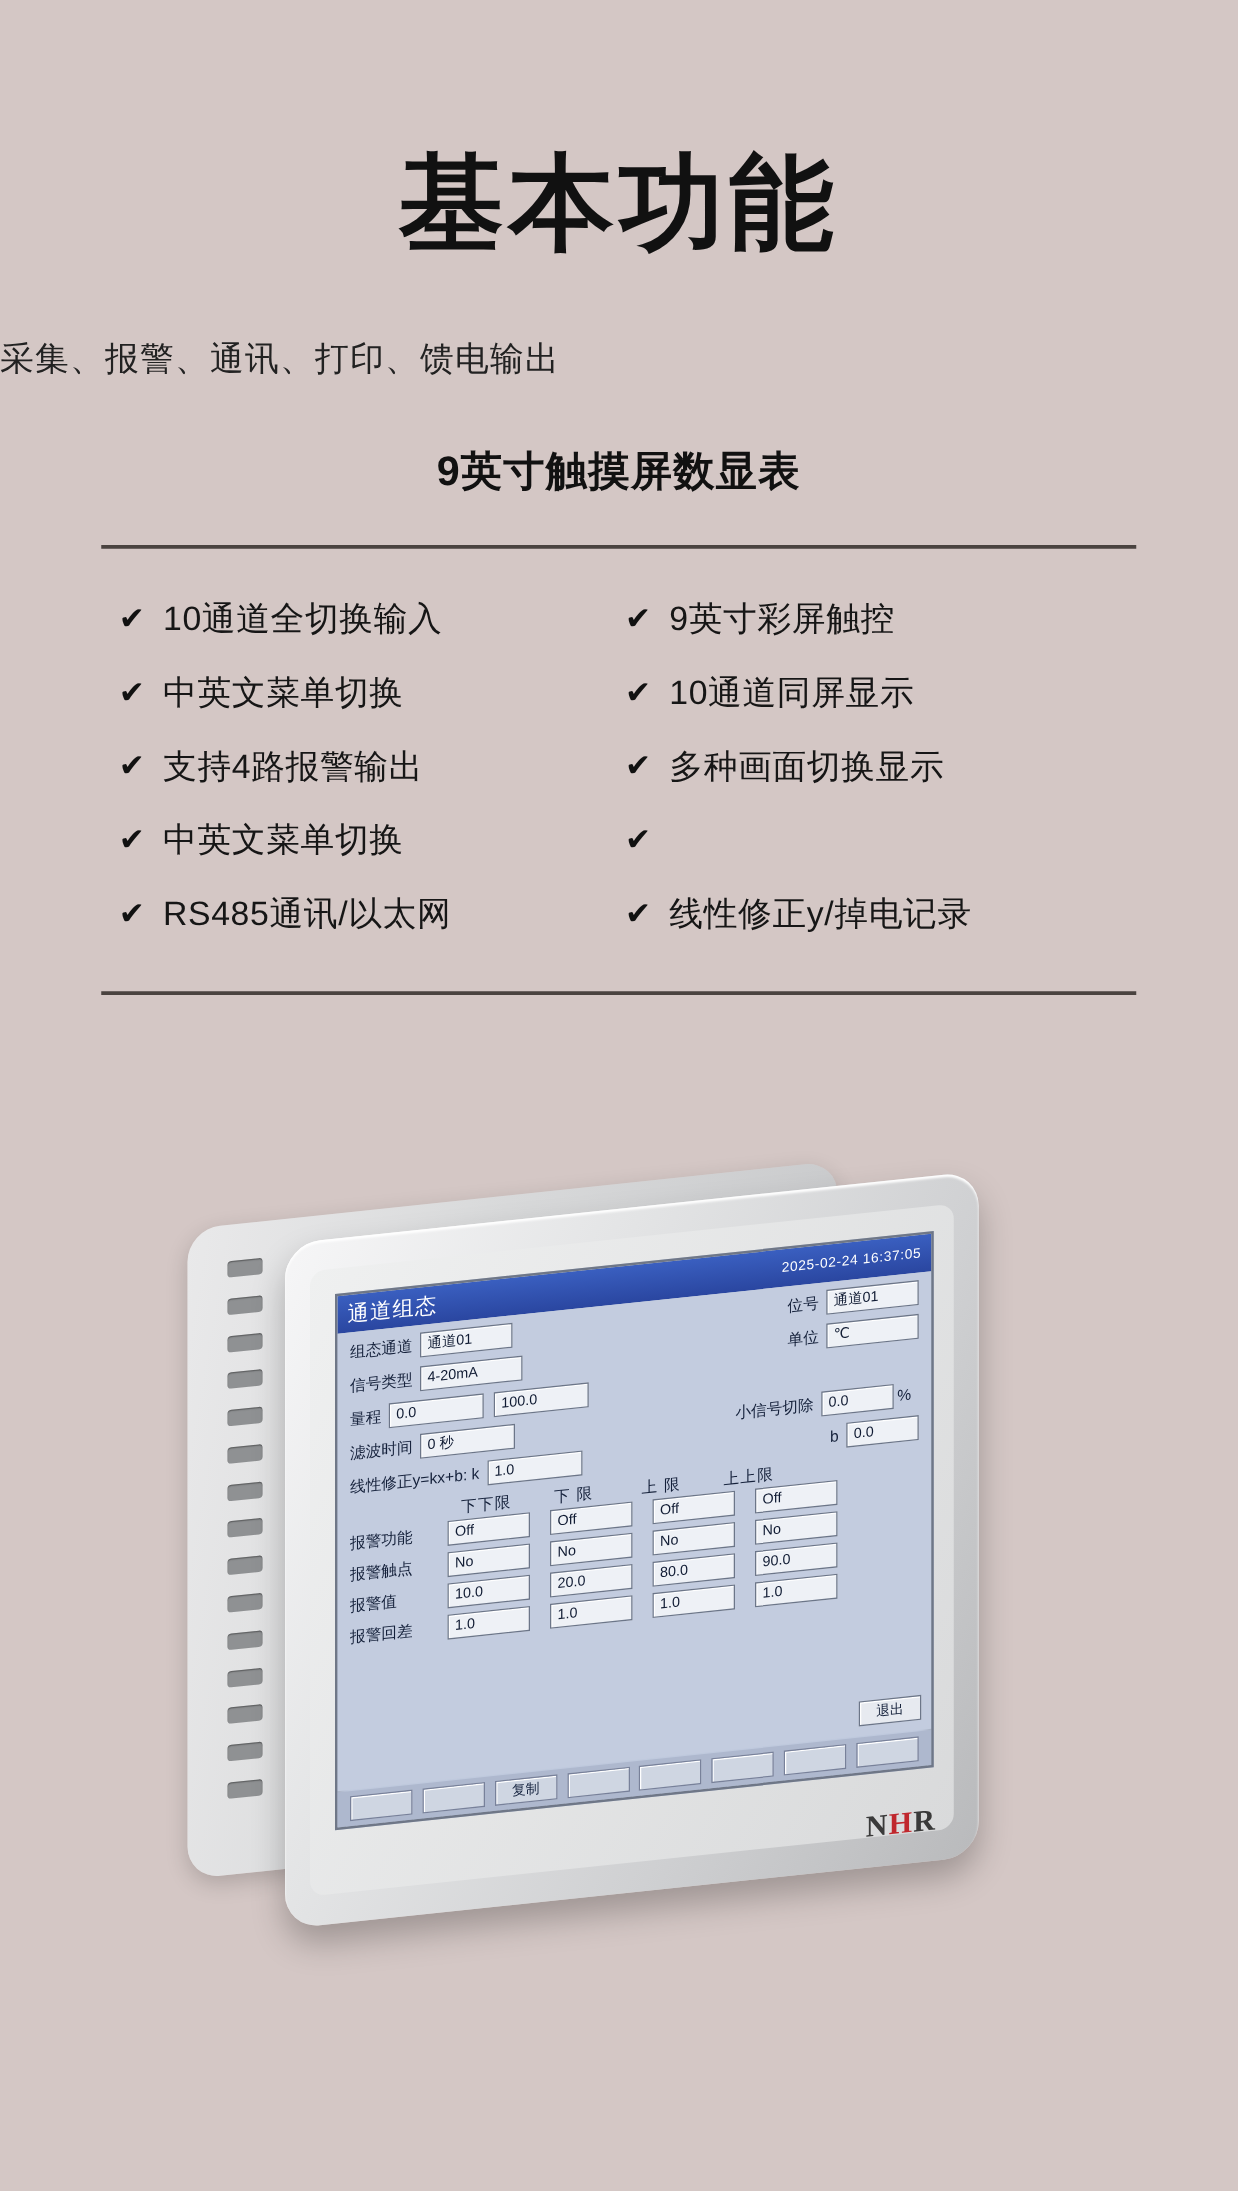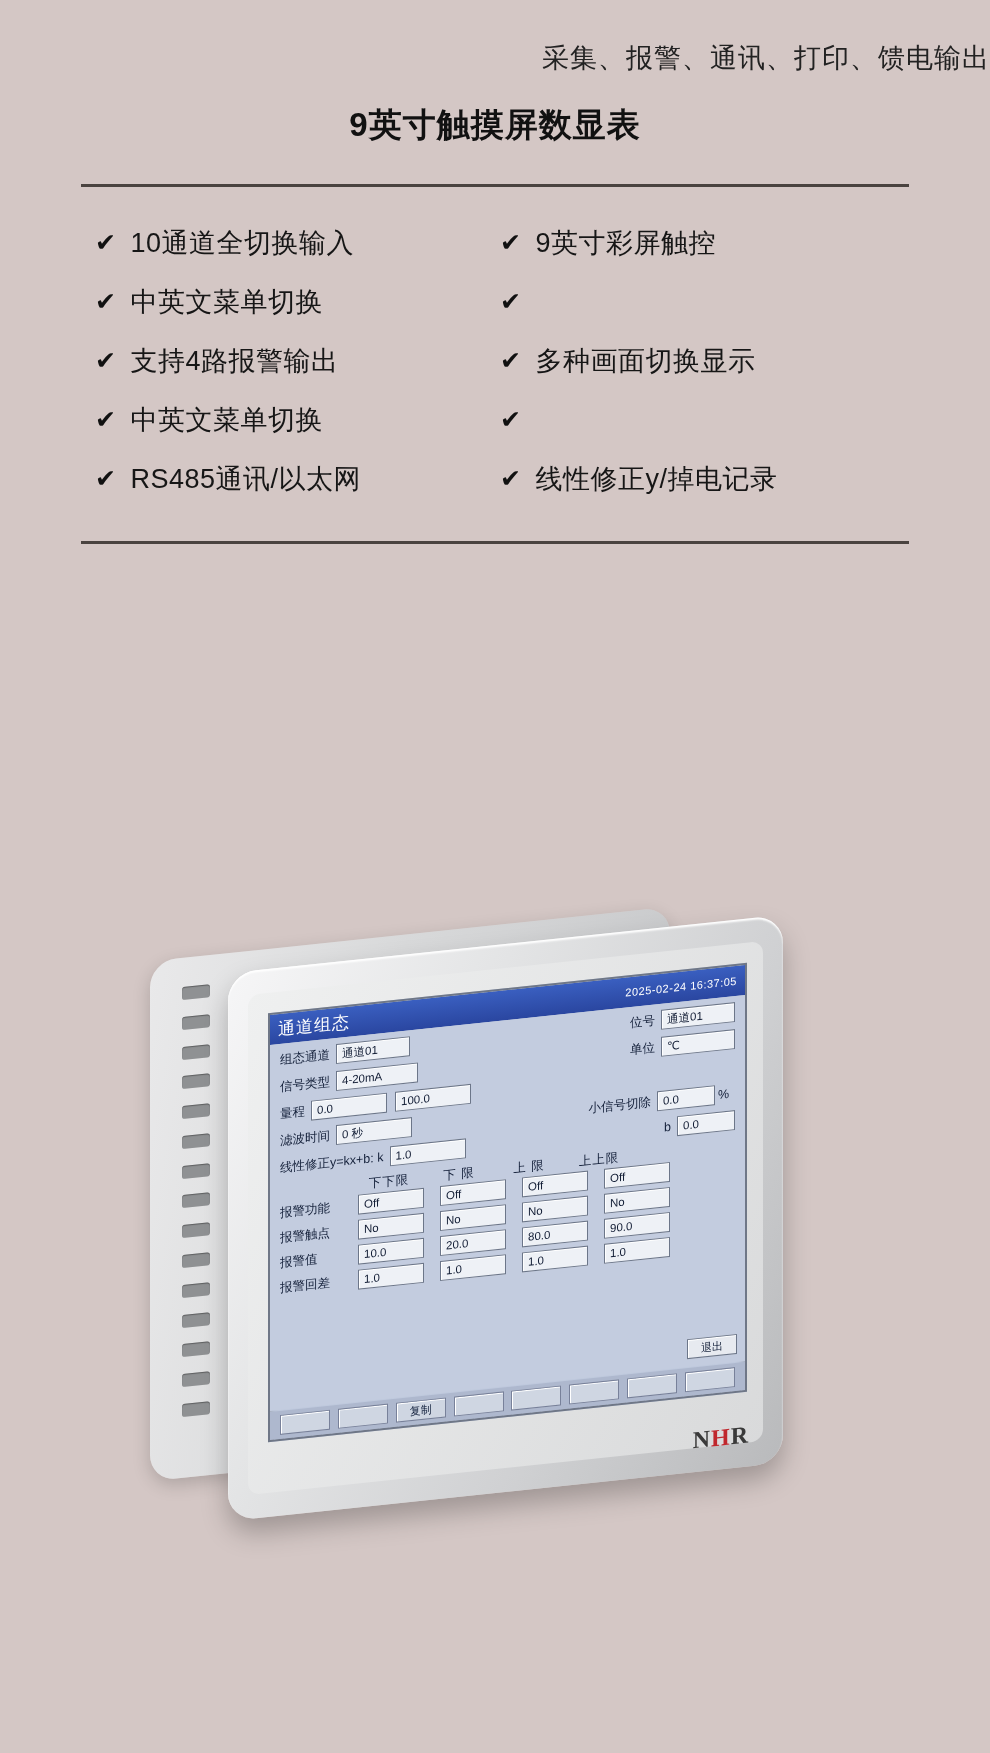--- a/index.html
+++ b/index.html
@@ -17,30 +17,30 @@
   .main-title{
     text-align:center;
     font-size:84px;
     font-weight:bold;
     letter-spacing:4px;
     padding-top:62px;
     line-height:1.05;
     color:#111;
   }
   .sub-lines{
-    text-align:right;
+    text-align:left;
     margin-top:34px;
     font-size:27px;
     line-height:1.8;
     color:#222;
     letter-spacing:1px;
   }
   .model-title{
     text-align:center;
-    margin-top:20px;
+    margin-top:44px;
     font-size:33px;
     font-weight:bold;
     letter-spacing:1px;
     color:#111;
   }
   .rule{
     width:828px;height:3px;background:#4a4340;
     margin:36px auto 0 auto;
   }
   .rule.bottom{margin-top:44px;}
@@ -190,20 +190,21 @@
     background:#cfd6e2;border:1px solid #78819a;
     font-size:11px;line-height:18px;text-align:center;color:#12203c;
     box-shadow:inset 1px 1px 0 #fff;
   }
 </style>
 </head>
 <body>
 
 <div class="page">
 
+  <h1 class="main-title">基本功能</h1>
 
   <div class="sub-lines">
     <div>采集、报警、通讯、打印、馈电输出</div>
   </div>
 
   <div class="model-title">9英寸触摸屏数显表</div>
 
   <div class="rule"></div>
 
   <div class="features">
@@ -214,20 +215,21 @@
     <div class="feature">
       <span class="check">✔</span>
       <span>9英寸彩屏触控</span>
     </div>
     <div class="feature">
       <span class="check">✔</span>
       <span>中英文菜单切换</span>
     </div>
     <div class="feature">
       <span class="check">✔</span>
+      <span>10通道同屏显示</span>
     </div>
     <div class="feature">
       <span class="check">✔</span>
       <span>支持4路报警输出</span>
     </div>
     <div class="feature">
       <span class="check">✔</span>
       <span>多种画面切换显示</span>
     </div>
     <div class="feature">

